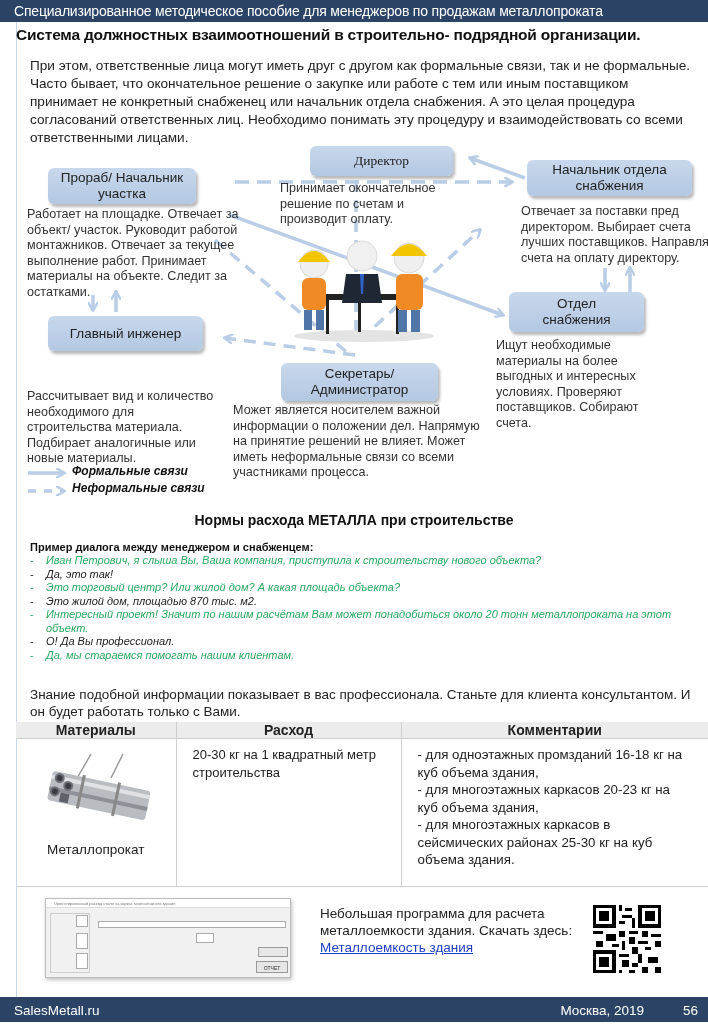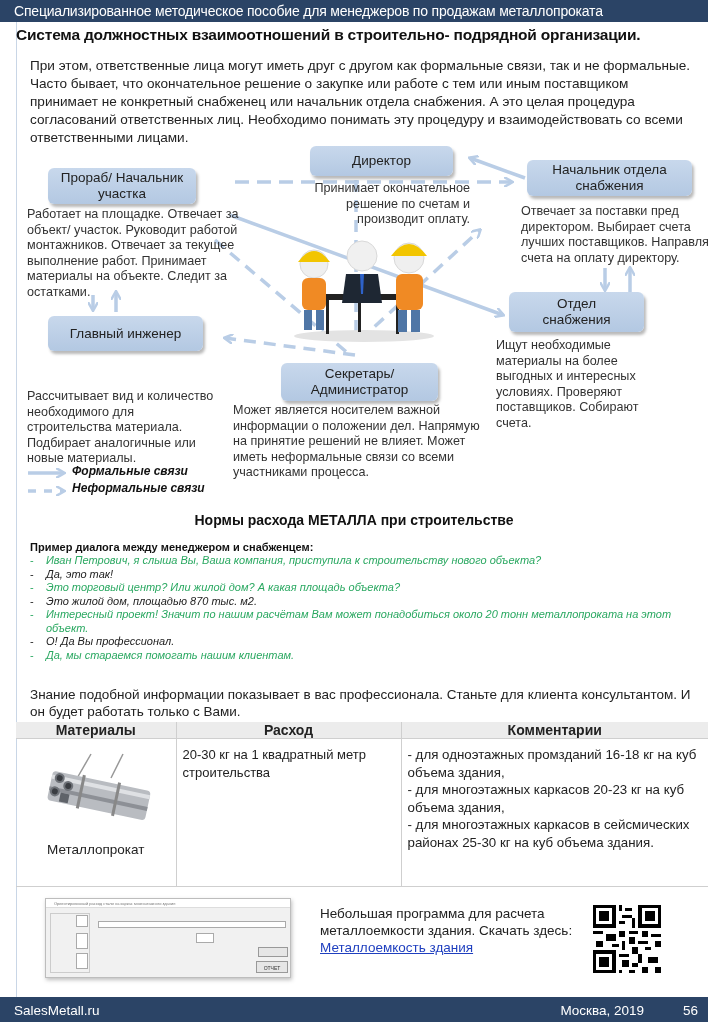--- a/index.html
+++ b/index.html
@@ -32,21 +32,21 @@
   .dlg-line { display: flex; font-size: 11px; font-style: italic; line-height: 13.5px; }
   .dlg-line .dash { width: 16px; flex: none; font-style: normal; }
   .dlg-line.green { color: #2aa861; }
   .dlg-line.dark { color: #222; }
 
   .summary { position: absolute; left: 30px; top: 686px; width: 670px; font-size: 13.5px; line-height: 17px; color: #222; }
 
   table.norms { position: absolute; left: 16px; top: 722px; width: 692px; border-collapse: collapse; font-size: 13px; color: #222; }
   table.norms th { background: #ececec; font-size: 14px; font-weight: bold; height: 15px; border-bottom: 1px solid #cfcfcf; border-left: 1px solid #cfcfcf; }
   table.norms th:first-child, table.norms td:first-child { border-left: none; }
-  table.norms td { vertical-align: top; border-left: 1px solid #cfcfcf; border-bottom: 1px solid #cfcfcf; padding: 7px 6px; line-height: 17.5px; }
+  table.norms td { vertical-align: top; border-left: 1px solid #cfcfcf; border-bottom: 1px solid #cfcfcf; padding: 7px 16px; line-height: 17.5px; }
   .mat-cell { text-align: center; width: 160px; }
   .mat-img { width: 110px; height: 78px; margin: 4px auto 2px; }
   .mat-name { font-size: 13.5px; margin-top: 6px; }
 
   .program-shot { position: absolute; left: 45px; top: 898px; width: 246px; height: 80px; background: #f1f1f1; border: 1px solid #bdbdbd; box-shadow: 1px 2px 4px rgba(0,0,0,0.25); font-size: 4px; color: #777; }
   .program-text { position: absolute; left: 320px; top: 905px; width: 260px; font-size: 13.5px; line-height: 17px; color: #222; }
   .program-text a { color: #1f3fbf; text-decoration: underline; }
   .qr { position: absolute; left: 593px; top: 905px; width: 68px; height: 68px; }
 
   .footer { position: absolute; left: 0; top: 997px; width: 708px; height: 25px; background: #2b4466; color: #fff; font-size: 13.5px; line-height: 27px; }
@@ -98,24 +98,24 @@
       <line x1="605" y1="128" x2="605" y2="150" marker-end="url(#ah)"></line>
       <line x1="630" y1="152" x2="630" y2="128" marker-end="url(#ah)"></line>
     </g>
 
     <g stroke="#b9cde6" stroke-width="3.5" fill="none">
       <line x1="28" y1="333" x2="64" y2="333" marker-end="url(#ah)"></line>
       <line x1="28" y1="351" x2="64" y2="351" stroke-dasharray="8,8" marker-end="url(#ah)"></line>
     </g>
   </svg>
 
-  <div class="role-box" style="left:310px; top:6px; width:143px; height:30px;">
+  <div class="role-box" style="left:310px; top:6px; width:143px; height:30px;font-family:Liberation Serif, serif;">
     <span>Директор</span>
   </div>
-  <div class="role-desc" style="left:280px; top:41px; width:190px;text-align:right;">Принимает окончательное решение по счетам и производит оплату.</div>
+  <div class="role-desc" style="left:280px; top:41px; width:190px;">Принимает окончательное решение по счетам и производит оплату.</div>
 
   <div class="role-box" style="left:48px; top:28px; width:148px; height:36px;">
     <span style="width:130px;">Прораб/ Начальник участка</span>
   </div>
   <div class="role-desc" style="left:27px; top:67px; width:225px;">Работает на площадке. Отвечает за объект/ участок. Руководит работой монтажников.  Отвечает за текущее выполнение работ. Принимает материалы на объекте. Следит за остатками.</div>
 
   <div class="role-box" style="left:527px; top:20px; width:165px; height:36px;">
     <span style="width:140px;">Начальник отдела снабжения</span>
   </div>
   <div class="role-desc" style="left:493px; top:64px; width:205px;margin-left:28px;">Отвечает за поставки пред директором. Выбирает счета лучших поставщиков. Направляет счета на оплату директору.</div>

